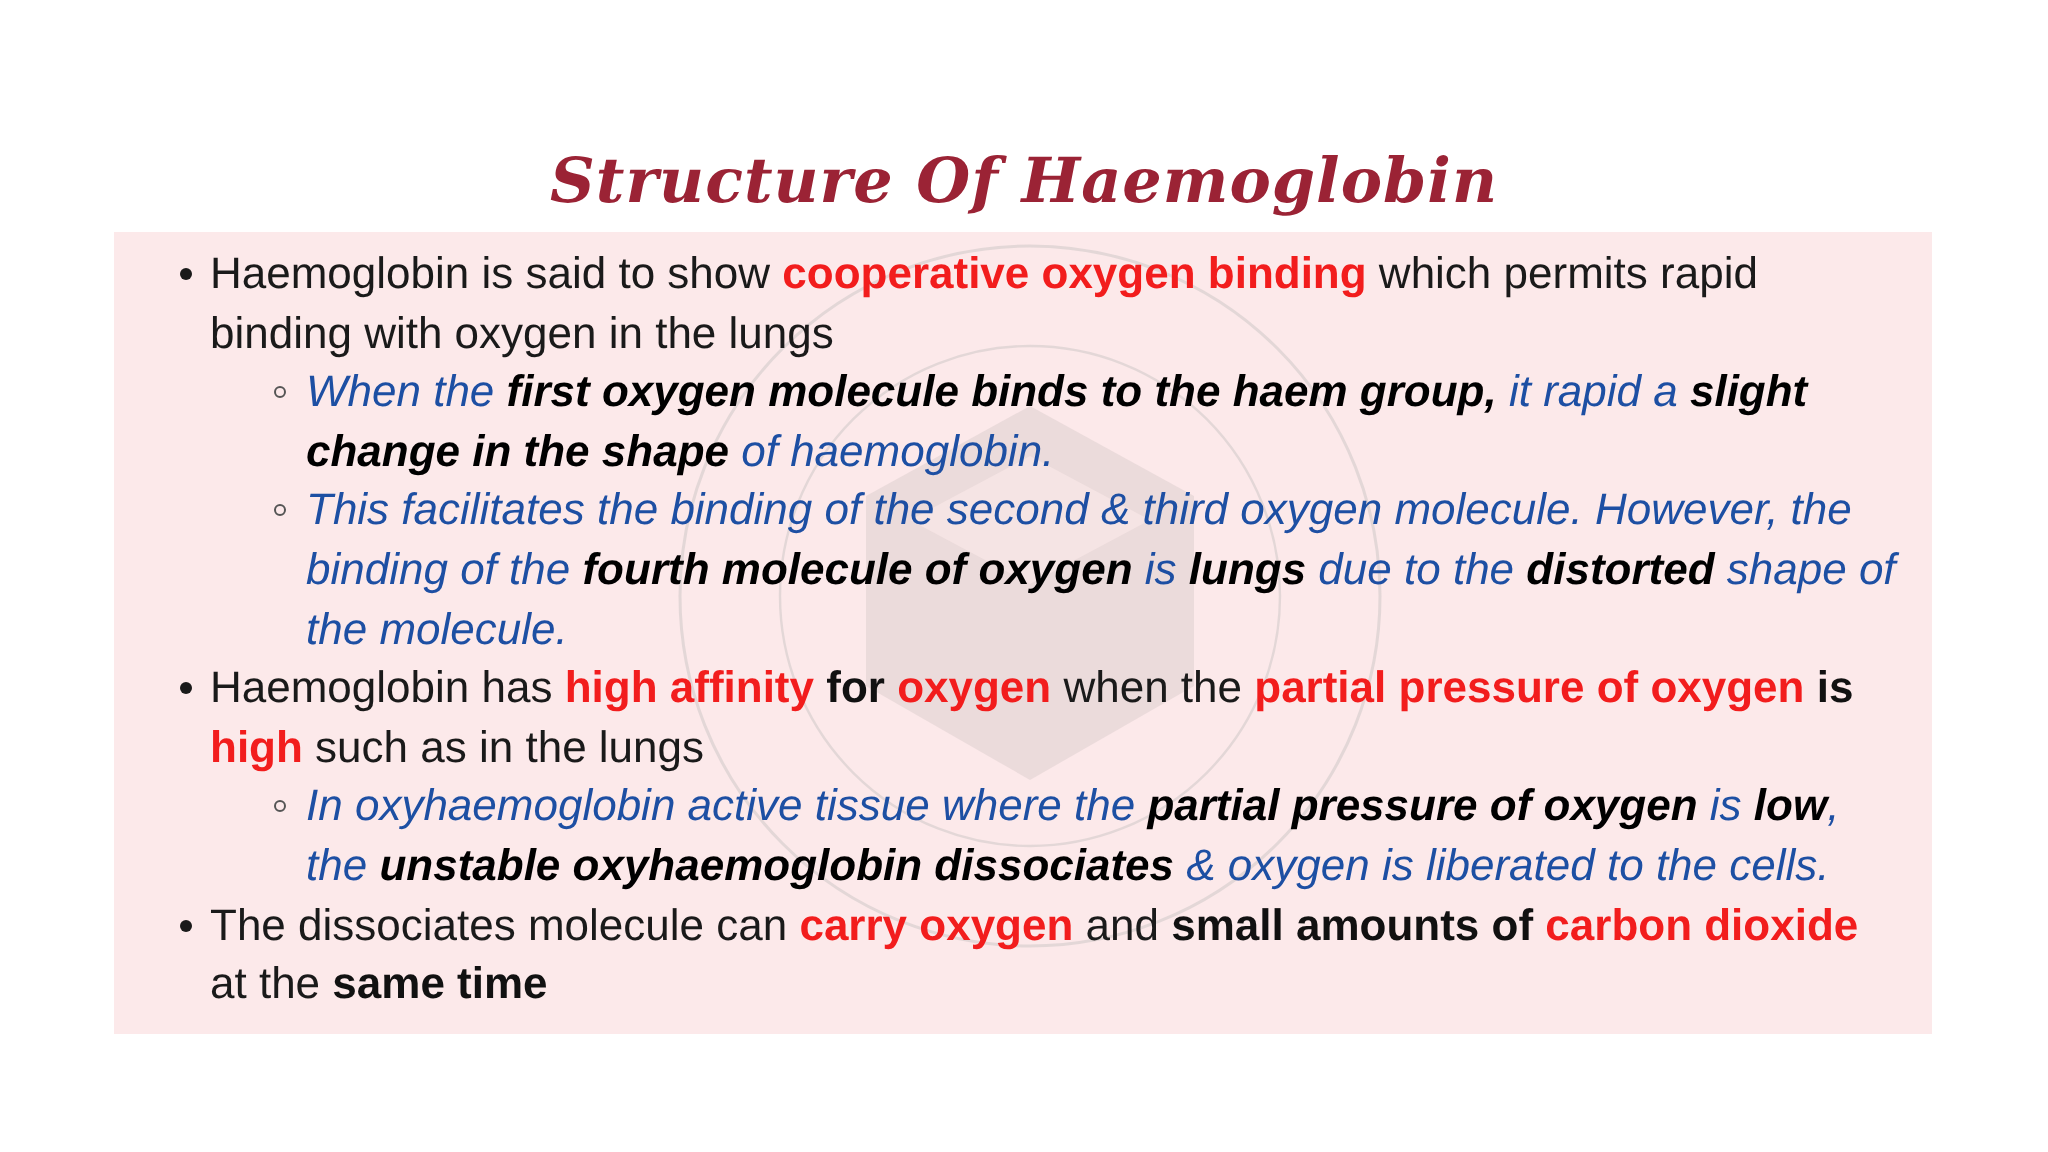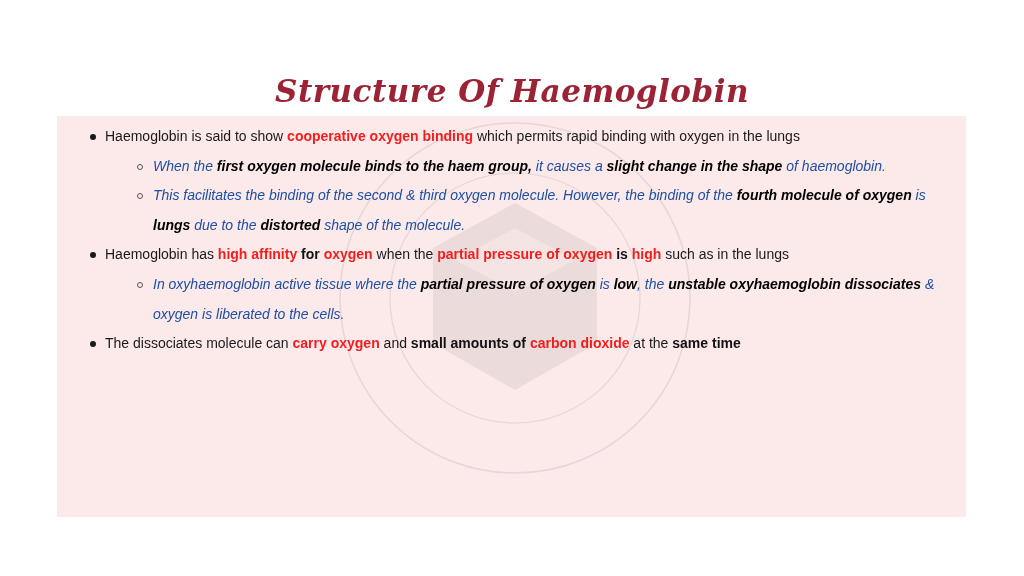--- a/index.html
+++ b/index.html
@@ -14,21 +14,21 @@
   }
   .box {
     position: absolute; left: 57px; top: 116px; width: 909px; height: 401px;
     background: #fce9ea;
   }
   .watermark {
     position: absolute; left: 335px; top: 68px; width: 360px; height: 440px; pointer-events: none;
   }
   .content {
     position: absolute; left: 88px; top: 122px; width: 860px;
-    font-size: 14px; line-height: 29.6px; color: #1a1a1a;
+    font-size: 22px; line-height: 29.6px; color: #1a1a1a;
   }
   ul.lvl1 { list-style: none; margin: 0; padding: 0; }
   ul.lvl1 > li { position: relative; padding-left: 17px; }
   ul.lvl1 > li::before {
     content: ""; position: absolute; left: 2px; top: 12px; width: 6px; height: 6px;
     border-radius: 50%; background: #1a1a1a;
   }
   ul.lvl2 { list-style: none; margin: 0; padding: 0 0 0 31px; }
   ul.lvl2 > li {
     position: relative; padding-left: 17px; font-style: italic; color: #1d4fa3;
@@ -52,21 +52,21 @@
   <circle cx="180" cy="230" r="175" fill="none" stroke="#d9cfcf" stroke-width="1.5" opacity="0.7"></circle>
   <circle cx="180" cy="230" r="125" fill="none" stroke="#d9cfcf" stroke-width="1.2" opacity="0.7"></circle>
   <polygon points="180,135 262,180 262,275 180,322 98,275 98,180" fill="#d8c9c9" opacity="0.45"></polygon>
   <polygon points="180,160 240,192 180,224 120,192" fill="#fce9ea" opacity="0.6"></polygon>
   <text x="180" y="230" text-anchor="middle" font-size="18" fill="#cfc3c3" opacity="0">THE THEORETICAL</text>
 </svg>
 
 <div class="content">
   <ul class="lvl1" id="list">
       <li><span class="">Haemoglobin is said to show </span><span class="red">cooperative oxygen binding</span><span class=""> which permits rapid binding with oxygen in the lungs</span><ul class="lvl2">
-          <li><span class="">When the </span><span class="bb">first oxygen molecule binds to the haem group,</span><span class=""> it causes a </span><span class="bb">slight change in the shape</span><span class=""> of haemoglobin.</span></li>
+          <li><span class="">When the </span><span class="bb">first oxygen molecule binds to the haem group,</span><span class=""> it rapid a </span><span class="bb">slight change in the shape</span><span class=""> of haemoglobin.</span></li>
           <li><span class="">This facilitates the binding of the second &amp; third oxygen molecule. However, the binding of the </span><span class="bb">fourth molecule of oxygen</span><span class=""> is </span><span class="bb">lungs</span><span class=""> due to the </span><span class="bb">distorted</span><span class=""> shape of the molecule.</span></li>
         </ul></li>
       <li><span class="">Haemoglobin has </span><span class="red">high affinity</span><span class=""> </span><span class="bk">for</span><span class=""> </span><span class="red">oxygen</span><span class=""> when the </span><span class="red">partial pressure of oxygen</span><span class=""> </span><span class="bk">is</span><span class=""> </span><span class="red">high</span><span class=""> such as in the lungs</span><ul class="lvl2">
           <li><span class="">In oxyhaemoglobin active tissue where the </span><span class="bb">partial pressure of oxygen</span><span class=""> is </span><span class="bb">low</span><span class="">, the </span><span class="bb">unstable oxyhaemoglobin dissociates</span><span class=""> &amp; oxygen is liberated to the cells.</span></li>
         </ul></li>
       <li><span class="">The dissociates molecule can </span><span class="red">carry oxygen</span><span class=""> and </span><span class="bk">small amounts of</span><span class=""> </span><span class="red">carbon dioxide</span><span class=""> at the </span><span class="bk">same time</span></li>
     </ul>
 </div>
 
 </body></html>

